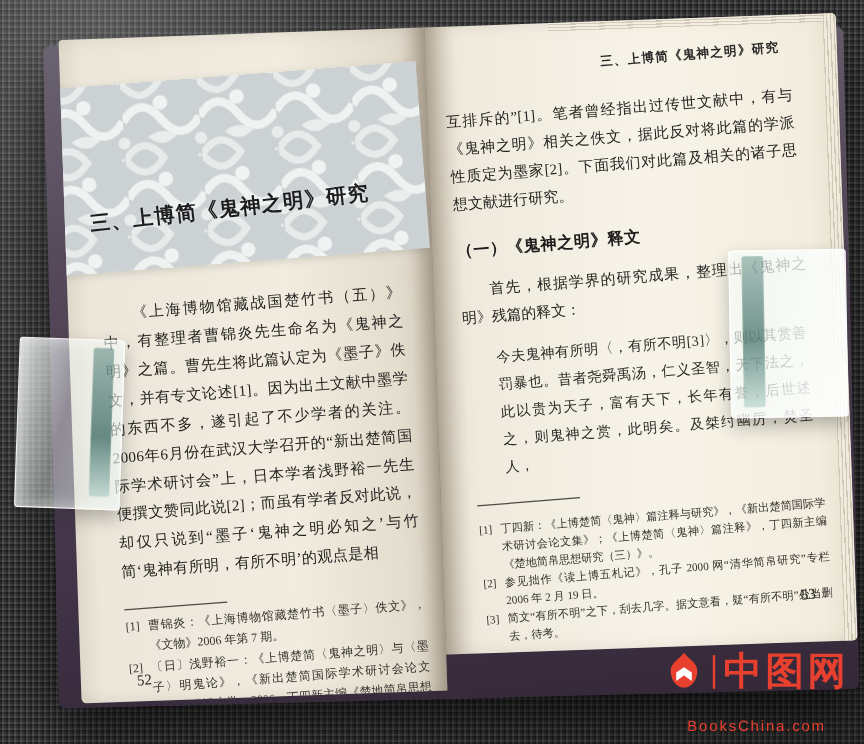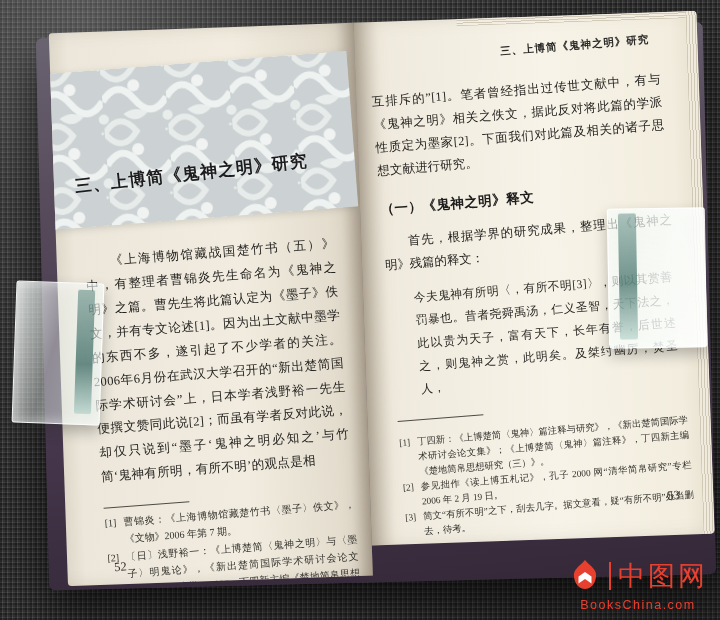--- a/index.html
+++ b/index.html
@@ -86,23 +86,23 @@
     background:linear-gradient(100deg, rgba(240,250,247,.55) 0%, rgba(248,253,251,.8) 55%, rgba(255,255,255,.9) 100%); }
   .pw-right .pw-glass { position:absolute; left:10px; top:4px; bottom:8px; width:18px;
     background:linear-gradient(180deg, rgba(95,140,133,.5), rgba(50,100,92,.68) 55%, rgba(175,208,200,.6));
     border-radius:2px; filter:blur(.6px); }
 
   
   .wm { position:absolute; right:12px; bottom:8px; z-index:6; display:flex;
     flex-direction:column; align-items:center; }
   .wm-top { display:flex; align-items:center; gap:7px; }
   .wm-divider { width:2px; height:28px; background:#e8402f; }
-  .wm-name { font-family:"Liberation Sans", sans-serif; font-weight:normal; font-size:27px;
+  .wm-name { font-family:"Liberation Sans", sans-serif; font-weight:bold; font-size:32px;
     letter-spacing:3px; color:#e8402f; }
-  .wm-domain { margin-top:4px; font-family:"Liberation Sans", sans-serif; font-size:12.5px;
+  .wm-domain { margin-top:16px; font-family:"Liberation Sans", sans-serif; font-size:12.5px;
     letter-spacing:1.5px; color:#e8402f; }
 </style>
 </head>
 <body>
 
 <div class="scene">
   <div class="light-patch"></div>
 
   <div class="book">
     <div class="cover"></div>

